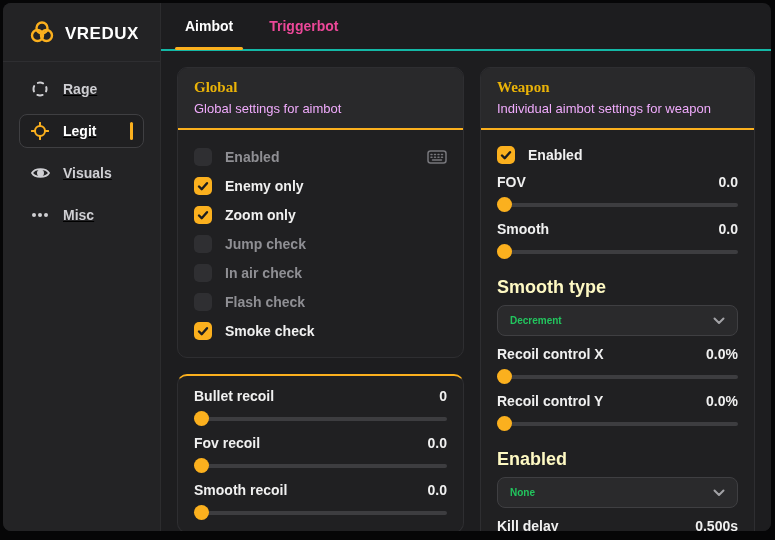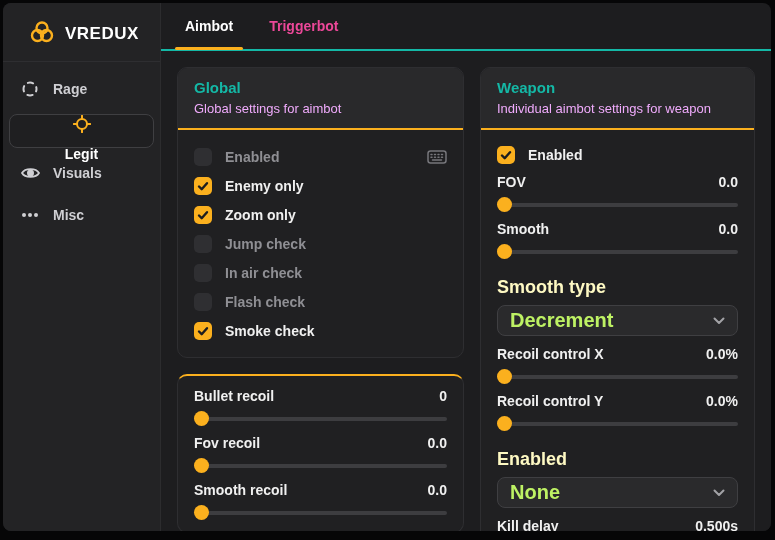--- a/index.html
+++ b/index.html
@@ -13,47 +13,47 @@
   }
   .window{
     position:absolute; top:3px; left:3px; right:4px; bottom:9px;
     background:#1d1d1f; border-radius:8px; display:flex; overflow:hidden;
   }
   
   .sidebar{width:158px; flex-shrink:0; background:#232325; border-right:1px solid #2c2c2e; padding-top:10px;}
   .brand{display:flex; align-items:center; gap:10px; padding:6px 26px 12px;}
   .brand-name{font-size:17px; font-weight:bold; color:#ffffff; letter-spacing:.5px;}
   .side-divider{border-top:1px solid #2e2e31; margin-bottom:10px;}
-  .nav{padding:0 6px;}
+  .nav{padding:0 16px;text-decoration:underline;}
   .nav-item{
     display:flex; align-items:center; gap:13px; height:34px; padding:0 10px;
     margin-bottom:8px; border-radius:8px; border:1px solid transparent;
     color:#cfcfd3; font-size:14px; font-weight:bold; cursor:pointer;
   }
   .nav-item .nicon{width:20px; display:flex; justify-content:center; color:#cfcfd3;}
-  .nav-item.active{border-color:#3f3f42; background:#1f1f21; color:#ffffff;flex-direction:column;}
+  .nav-item.active{border-color:#3f3f42; background:#1f1f21; color:#ffffff;}
   .nav-item.active .nicon{color:var(--accent);}
   .active-bar{display:none; width:3px; height:18px; border-radius:2px; background:var(--accent); margin-left:auto;}
   .nav-item.active .active-bar{display:block;}
   
   .main{flex:1; display:flex; flex-direction:column; min-width:0;}
   .tabbar{height:48px; display:flex; padding-left:14px; border-bottom:2px solid #14b8a6; flex-shrink:0;}
   .tab{
     display:flex; align-items:center; padding:0 10px; margin-right:16px;
     font-size:14px; font-weight:bold; color:#ec4899; position:relative; cursor:pointer;
   }
   .tab.active{color:#ffffff;}
   .tab.active::after{content:""; position:absolute; left:0; right:0; bottom:-1px; height:3px; border-radius:2px; background:var(--accent);}
   .content{flex:1; display:flex; gap:16px; padding:16px; background:#1d1d1f;}
   .col-left{width:287px; flex-shrink:0; display:flex; flex-direction:column; gap:16px;}
   .col-right{flex:1; min-width:0;}
   
   .card{background:#202022; border:1px solid #2e2e31; border-radius:10px; overflow:hidden;}
   .card-header{background:#29292b; padding:11px 16px 12px; border-bottom:2px solid var(--accent);}
-  .card-title{font-size:15px; font-weight:bold; color:#14b8a6;}
+  .card-title{font-size:15px; font-weight:bold; color:#eab308;font-family:Liberation Serif, serif;}
   .card-sub{font-size:13px; color:#f0abfc; margin-top:5px;}
   .card-body{padding:12px 16px;}
   .accent-top{border-top:2px solid var(--accent);}
   
   .check-row{display:flex; align-items:center; gap:13px; height:29px; cursor:pointer;}
   .checkbox{
     width:18px; height:18px; border-radius:5px; background:#2f2f32; flex-shrink:0;
     display:flex; align-items:center; justify-content:center;
   }
   .checkbox .checkmark{visibility:hidden;}
@@ -74,21 +74,21 @@
     position:absolute; top:0; width:15px; height:15px; border-radius:50%;
     background:var(--accent); left:clamp(0px, calc(var(--p,0%) - 8px), calc(100% - 15px));
   }
   
   .field-label{font-size:18px; font-weight:bold; color:#fef9c3; margin:18px 0 7px;}
   .dropdown{
     height:31px; background:#2a2a2c; border:1px solid #3f3f42; border-radius:8px;
     display:flex; align-items:center; justify-content:space-between; padding:0 12px;
     margin-bottom:10px; cursor:pointer;
   }
-  .dropdown-value{font-size:20px; font-weight:bold; color:#bef264;}
+  .dropdown-value{font-size:10px; font-weight:bold; color:#22c55e;}
   .w-check{height:26px; margin-bottom:6px;}
   .mb0{margin-bottom:0;}
 </style>
 </head>
 <body>
 
 <div class="window">
 
   <div class="sidebar">
     <div class="brand">

